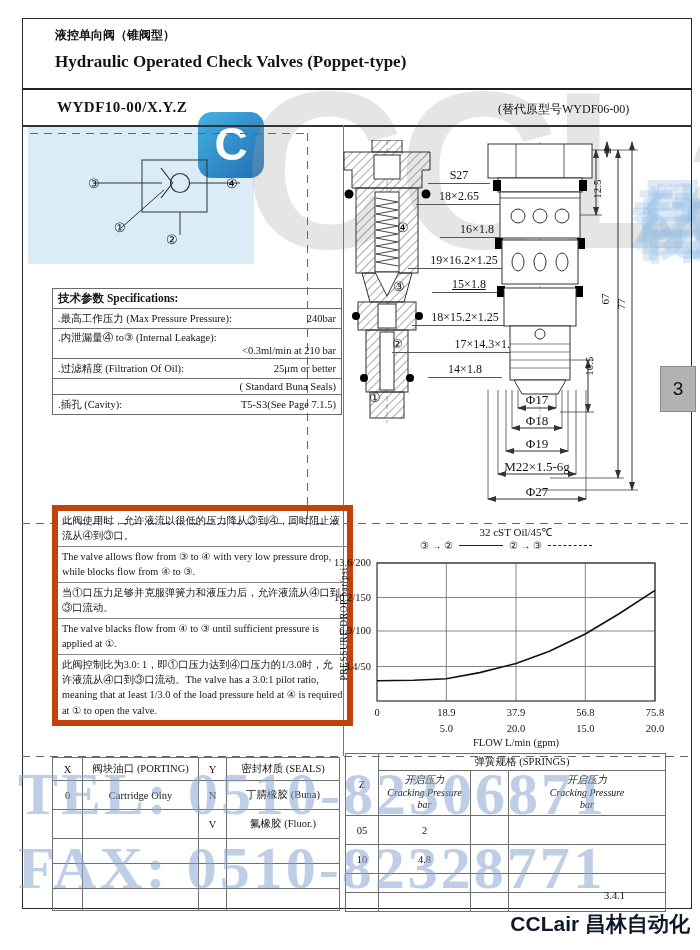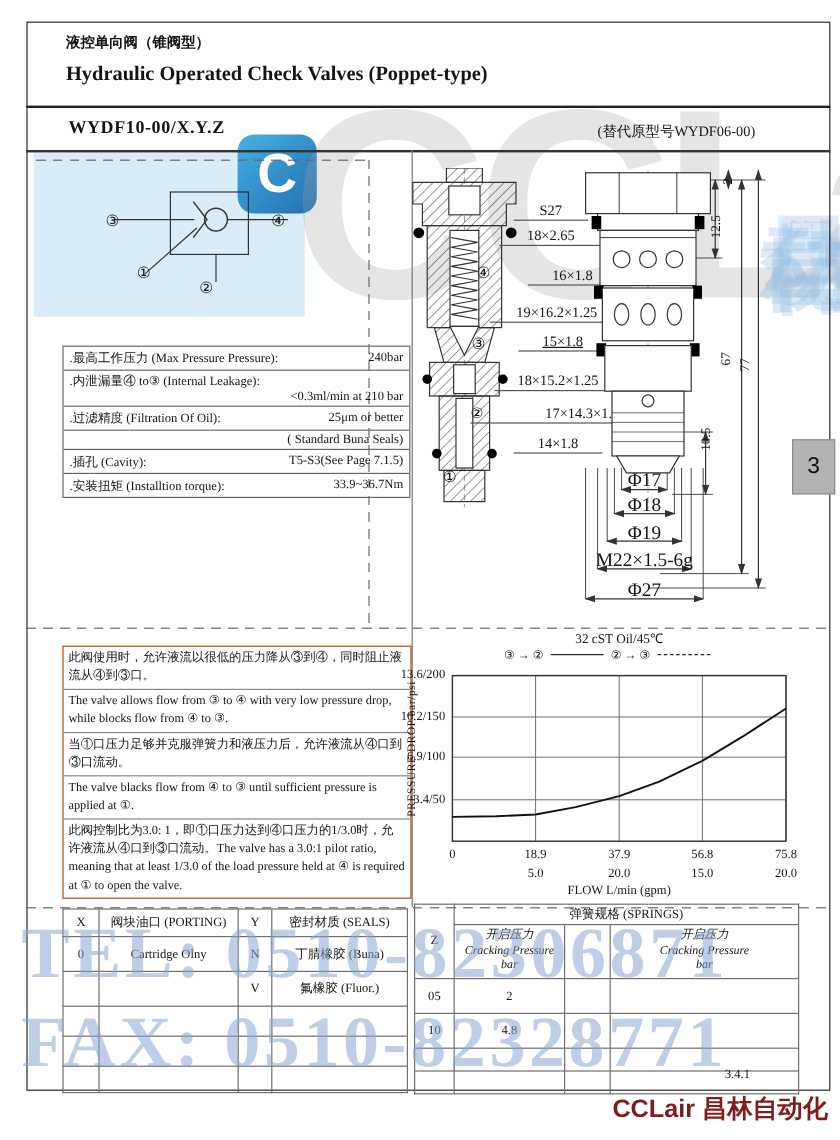--- a/index.html
+++ b/index.html
@@ -34,30 +34,30 @@
   .model{left:57px;top:99px;font-size:15px;font-weight:bold;letter-spacing:.5px;z-index:2;}
   .model-note{left:498px;top:101px;font-size:12px;z-index:2;}
   
   .spec{left:52px;top:288px;width:288px;border:1px solid #6b6b6b;z-index:2;font-size:10.5px;}
   .spec .srow{border-bottom:1px solid #6b6b6b;padding:2px 5px;}
   .spec .srow:last-child{border-bottom:none;}
   .spec .flex{display:flex;justify-content:space-between;align-items:center;min-height:15px;}
   .spec .head{font-size:11.5px;font-weight:bold;min-height:15px;}
   .spec .vr{text-align:right;}
   
-  .desc{left:52px;top:538px;width:289px;border:1px solid #c2410c;z-index:2;font-size:10.3px;line-height:1.5;}
+  .desc{left:52px;top:505px;width:289px;border:6px solid #c2410c;z-index:2;font-size:10.3px;line-height:1.5;}
   .desc .dp{border-bottom:1px solid #888;padding:2px 4px;}
   .desc .dp:last-child{border-bottom:none;}
   
   svg{display:block;}
   .circ{font-size:13px;z-index:3;}
   .dimlab{border-bottom:1px solid #555;text-align:center;font-size:12px;z-index:2;line-height:1.25;}
   .dimlab.flex{display:flex;justify-content:space-between;align-items:flex-end;}
   .vdim{font-size:11px;text-align:center;transform:rotate(-90deg);z-index:2;}
-  .bdim{width:90px;text-align:center;font-size:16px;z-index:2;}
+  .bdim{width:90px;text-align:center;font-size:13px;z-index:2;}
   
   #chart{left:313px;top:523px;width:348px;height:232px;z-index:2;}
   .chart-title{position:absolute;left:64px;top:1px;width:278px;text-align:center;font-size:11px;}
   .legend{position:absolute;left:50px;top:17px;width:292px;text-align:center;font-size:10px;}
   .ls{display:inline-block;width:44px;border-top:1.5px solid #222;margin:0 6px 3px 6px;vertical-align:middle;}
   .ls.dashed{border-top-style:dashed;}
   .chart-ylab{position:absolute;left:-44px;top:96px;width:150px;text-align:center;font-size:9.5px;
               transform:rotate(-90deg);letter-spacing:.5px;}
   .chart-xlab{position:absolute;left:64px;top:214px;width:278px;text-align:center;font-size:10.5px;}
   .ytick{position:absolute;width:58px;text-align:right;font-size:10.5px;}
@@ -70,21 +70,21 @@
   .h22 td{height:22px;} .h28 td{height:28px;} .h24 td{height:24px;} .h21 td{height:21px;}
   .sr1 td{height:16px;font-size:10.5px;} .sr2 td{height:44px;font-size:10px;line-height:1.25;font-style:italic;}
   .dr td{height:28px;} .er td{height:18px;}
   .blk{display:block;}
   
   .side-tab{left:660px;top:366px;width:34px;height:44px;background:#b3b3b3;border:1px solid #8a8a8a;
             text-align:center;line-height:44px;font-size:19px;color:#111;z-index:7;
             font-family:"Liberation Sans",sans-serif;}
   .secnum{left:604px;top:890px;font-size:10.5px;z-index:7;}
   .brand{left:420px;top:910px;width:270px;text-align:right;font-size:21px;font-weight:bold;z-index:7;
-         font-family:"Liberation Sans",sans-serif;color:#7f1d1d;}
+         font-family:"Liberation Sans",sans-serif;color:#0f172a;}
 </style>
 </head>
 <body>
 
 <div class="page">
 
   <div class="abs wm-patch nb"></div>
   <div class="abs wm-logo nb">C</div>
   <div class="abs wm-big nb">CCLair</div>
   <div class="abs wm-cn nb">昌林自动化</div>
@@ -113,42 +113,39 @@
     <line x1="104.5" y1="28" x2="155" y2="28" stroke="#333" stroke-width="1"></line>
     <line x1="95" y1="57" x2="95" y2="80" stroke="#333" stroke-width="1"></line>
     <line x1="36" y1="73" x2="79" y2="35" stroke="#333" stroke-width="1"></line>
   </svg>
   <div class="abs circ" style="left:88px;top:176px;">③</div>
   <div class="abs circ" style="left:226px;top:176px;">④</div>
   <div class="abs circ" style="left:114px;top:220px;">①</div>
   <div class="abs circ" style="left:166px;top:232px;">②</div>
 
   <div class="abs spec">
+    <div class="srow head">技术参数 Specifications:</div>
     <div class="srow flex">
       <span>.最高工作压力 (Max Pressure Pressure):</span>
       <span>240bar</span>
     </div>
     <div class="srow">
       <div>.内泄漏量④ to③ (Internal Leakage):</div>
       <div class="vr">&lt;0.3ml/min at 210 bar</div>
     </div>
     <div class="srow flex">
       <span>.过滤精度 (Filtration Of Oil):</span>
       <span>25μm or better</span>
     </div>
     <div class="srow">
       <div class="vr">( Standard Buna Seals)</div>
     </div>
     <div class="srow flex">
       <span>.插孔 (Cavity):</span>
       <span>T5-S3(See Page 7.1.5)</span>
-    </div>
-    <div class="srow flex">
-      <span>.安装扭矩 (Installtion torque):</span>
-      <span>33.9~36.7Nm</span>
     </div>
   </div>
 
   <div class="abs desc">
     <div class="dp">此阀使用时，允许液流以很低的压力降从③到④，同时阻止液流从④到③口。</div>
     <div class="dp">The valve allows flow from ③ to ④ with very low pressure drop, while blocks flow from ④ to ③.</div>
     <div class="dp">当①口压力足够并克服弹簧力和液压力后，允许液流从④口到③口流动。</div>
     <div class="dp">The valve blacks flow from ④ to ③ until sufficient pressure is applied at ①.</div>
     <div class="dp">此阀控制比为3.0: 1，即①口压力达到④口压力的1/3.0时，允许液流从④口到③口流动。The valve has a 3.0:1 pilot ratio, meaning that at least 1/3.0 of the load pressure held at ④ is required at ① to open the valve.</div>
   </div>

